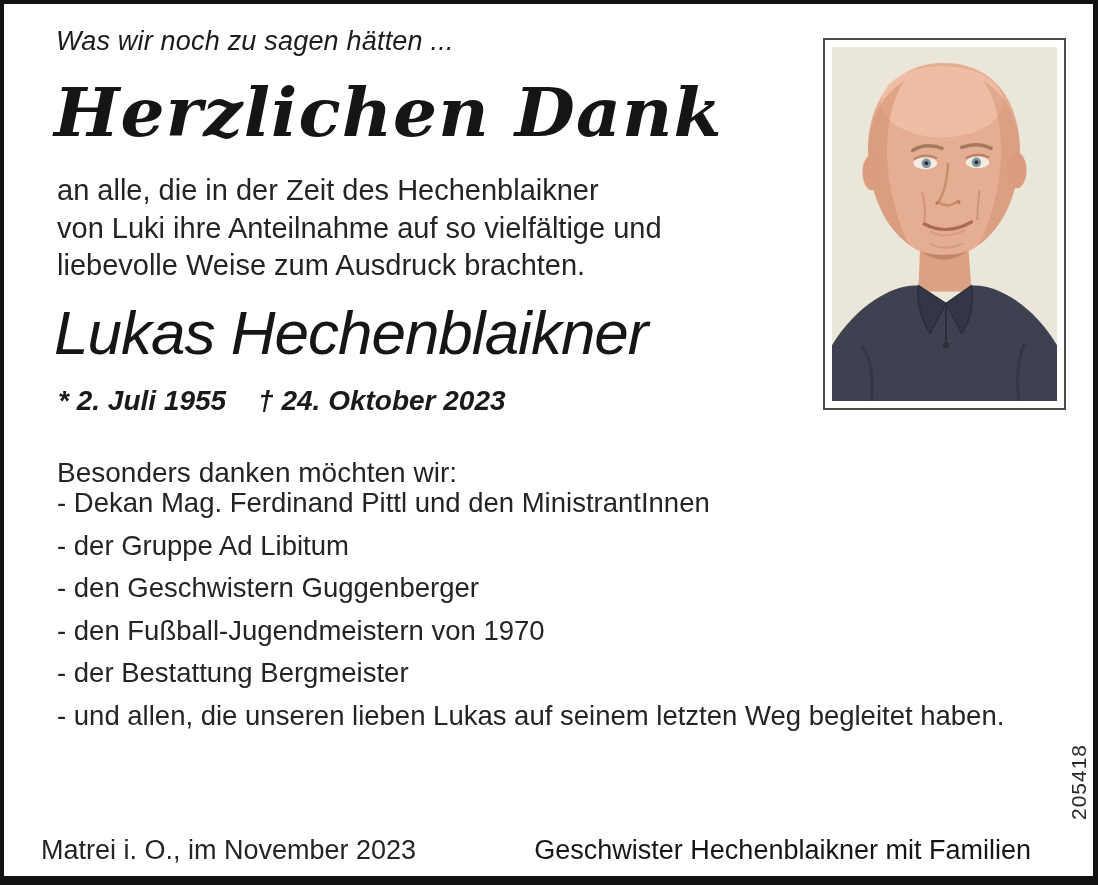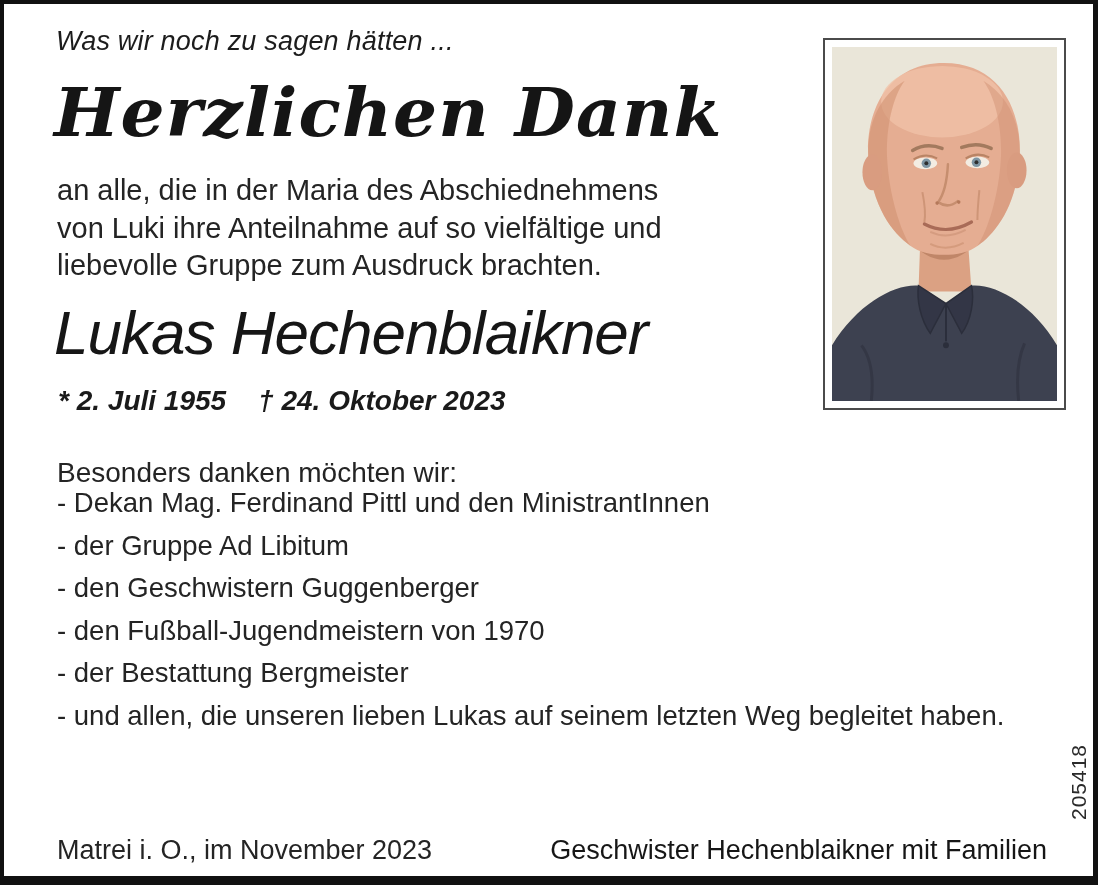--- a/index.html
+++ b/index.html
@@ -60,21 +60,21 @@
     font-size:28px;
     color:#242424;
   }
   .thanks-list{
     left:53px;top:483px;
     font-size:27.5px;
     color:#242424;
   }
   .thanks-list .item{height:42.5px;}
   .bottom-row{
-    left:53px;top:831px;
+    left:37px;top:831px;
     width:990px;
     display:flex;
     justify-content:space-between;
     align-items:flex-end;
   }
   .place-date{font-size:27px;color:#242424;}
   .signature{font-size:27px;font-weight:normal;color:#161616;}
   .photo-frame{
     left:819px;top:34px;
     width:243px;height:372px;
@@ -96,23 +96,23 @@
 </head>
 <body>
 
 <div class="card">
 
   <div class="abs intro">Was wir noch zu sagen hätten ...</div>
 
   <div class="abs headline">Herzlichen Dank</div>
 
   <div class="abs message">
-    <div>an alle, die in der Maria des Abschiednehmens</div>
+    <div>an alle, die in der Zeit des Hechenblaikner</div>
     <div>von Luki ihre Anteilnahme auf so vielfältige und</div>
-    <div>liebevolle Gruppe zum Ausdruck brachten.</div>
+    <div>liebevolle Weise zum Ausdruck brachten.</div>
   </div>
 
   <div class="abs deceased-name">Lukas Hechenblaikner</div>
 
   <div class="abs dates">
     <span class="birth">* 2. Juli 1955</span><span class="death">† 24. Oktober 2023</span>
   </div>
 
   <div class="abs thanks-heading">Besonders danken möchten wir:</div>
 

